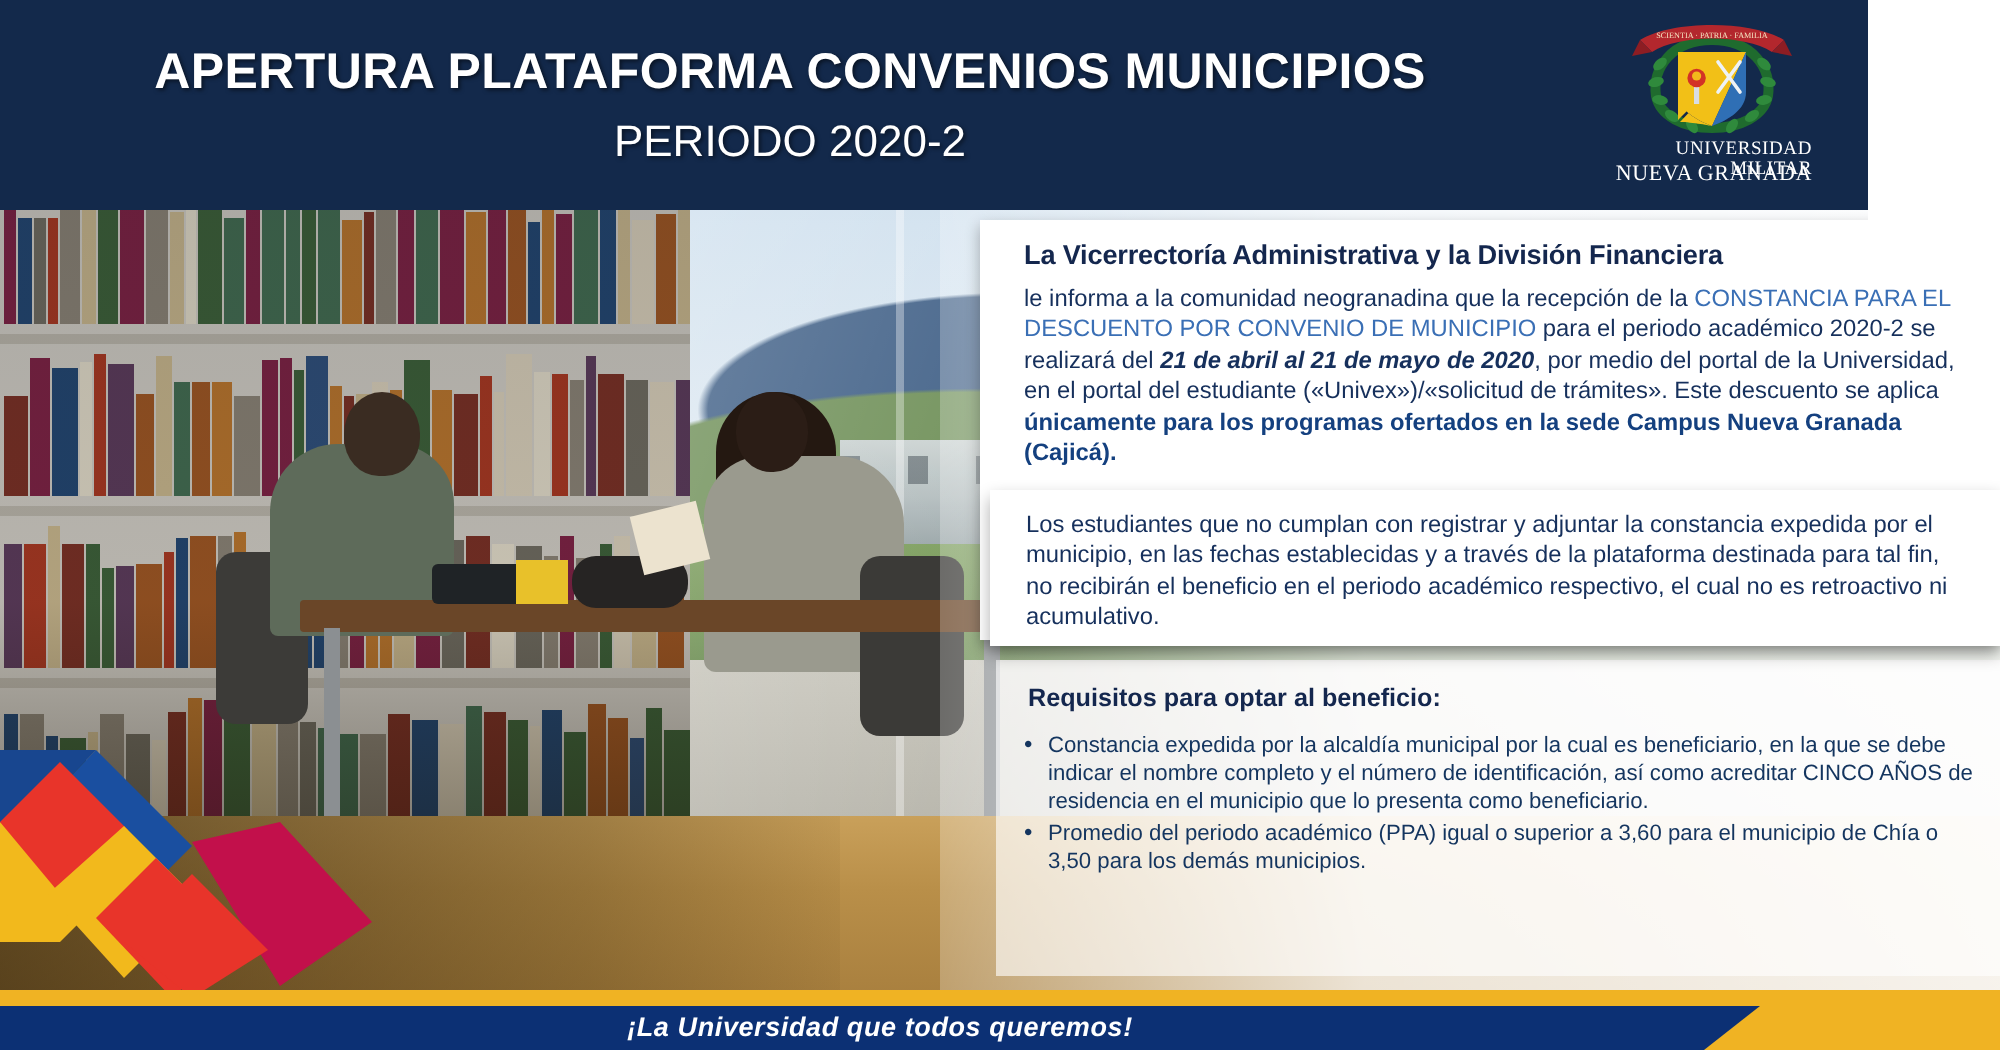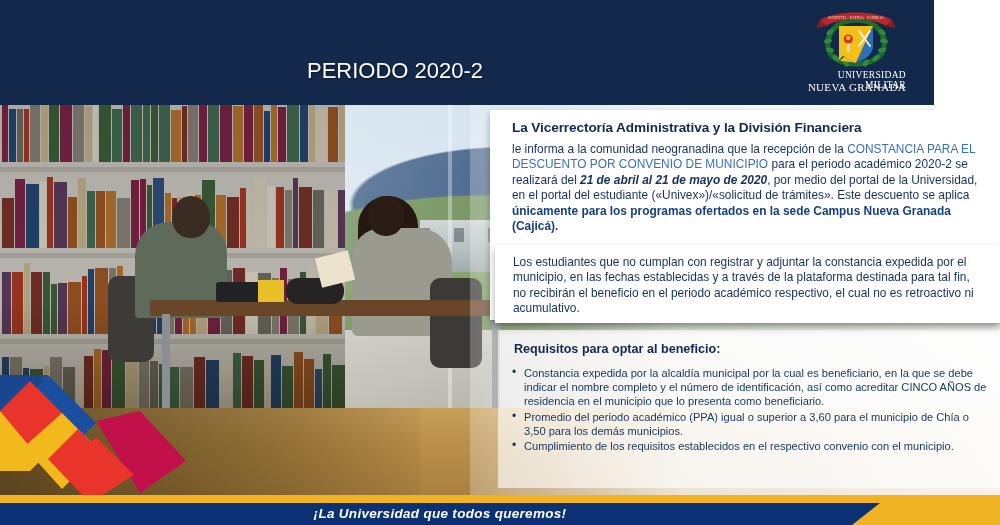--- a/index.html
+++ b/index.html
@@ -474,20 +474,21 @@
     <polygon points="0,50 48,0 96,48 48,96" fill="#1a4fa0"></polygon>
     <polygon points="0,36 0,96 30,96 62,64" fill="#f2b91c"></polygon>
     <polygon points="0,36 30,6 64,40 30,72" fill="#e8342a"></polygon>
     <polygon points="24,72 62,38 100,76 62,114" fill="#f2b91c"></polygon>
     <polygon points="48,84 78,54 118,94 86,124" fill="#e8342a"></polygon>
     <polygon points="96,46 140,36 186,86 140,118" fill="#c2104b"></polygon>
     <polygon points="62,96 96,62 134,100 96,124" fill="#e8342a"></polygon>
   </svg>
 
   <div class="header">
+    <div class="header-title">APERTURA PLATAFORMA CONVENIOS MUNICIPIOS</div>
     <div class="header-sub">PERIODO 2020-2</div>
 
     <div class="crest">
       <svg viewBox="0 0 100 60" width="100" height="60">
 
         <path d="M50 12 C30 12 20 26 22 40 C24 50 36 56 50 56 C64 56 76 50 78 40 C80 26 70 12 50 12 Z" fill="none" stroke="#1f6b2e" stroke-width="5"></path>
         <g fill="#2f8a3c">
           <ellipse cx="24" cy="24" rx="4" ry="2.4" transform="rotate(-40 24 24)"></ellipse>
           <ellipse cx="22" cy="33" rx="4" ry="2.4" transform="rotate(-15 22 33)"></ellipse>
           <ellipse cx="24" cy="42" rx="4" ry="2.4" transform="rotate(10 24 42)"></ellipse>
@@ -535,21 +536,20 @@
 
   <div class="panel2">
     <div class="p2">Los estudiantes que no cumplan con registrar y adjuntar la constancia expedida por el municipio, en las fechas establecidas y a través de la plataforma destinada para tal fin, no recibirán el beneficio en el periodo académico respectivo, el cual no es retroactivo ni acumulativo.</div>
   </div>
 
   <div class="reqs">
     <h2>Requisitos para optar al beneficio:</h2>
     <ul>
       <li>Constancia expedida por la alcaldía municipal por la cual es beneficiario, en la que se debe indicar el nombre completo y el número de identificación, así como acreditar CINCO AÑOS de residencia en el municipio que lo presenta como beneficiario.</li>
       <li>Promedio del periodo académico (PPA) igual o superior a 3,60 para el municipio de Chía o 3,50 para los demás municipios.</li>
-      <li>Cumplimiento de los requisitos establecidos en el respectivo convenio con el municipio.</li>
     </ul>
   </div>
 
   <div class="footer-yellow"></div>
   <div class="footer-navy"></div>
   <div class="footer-text">¡La Universidad que todos queremos!</div>
 
 </div>
 
 </body></html>

